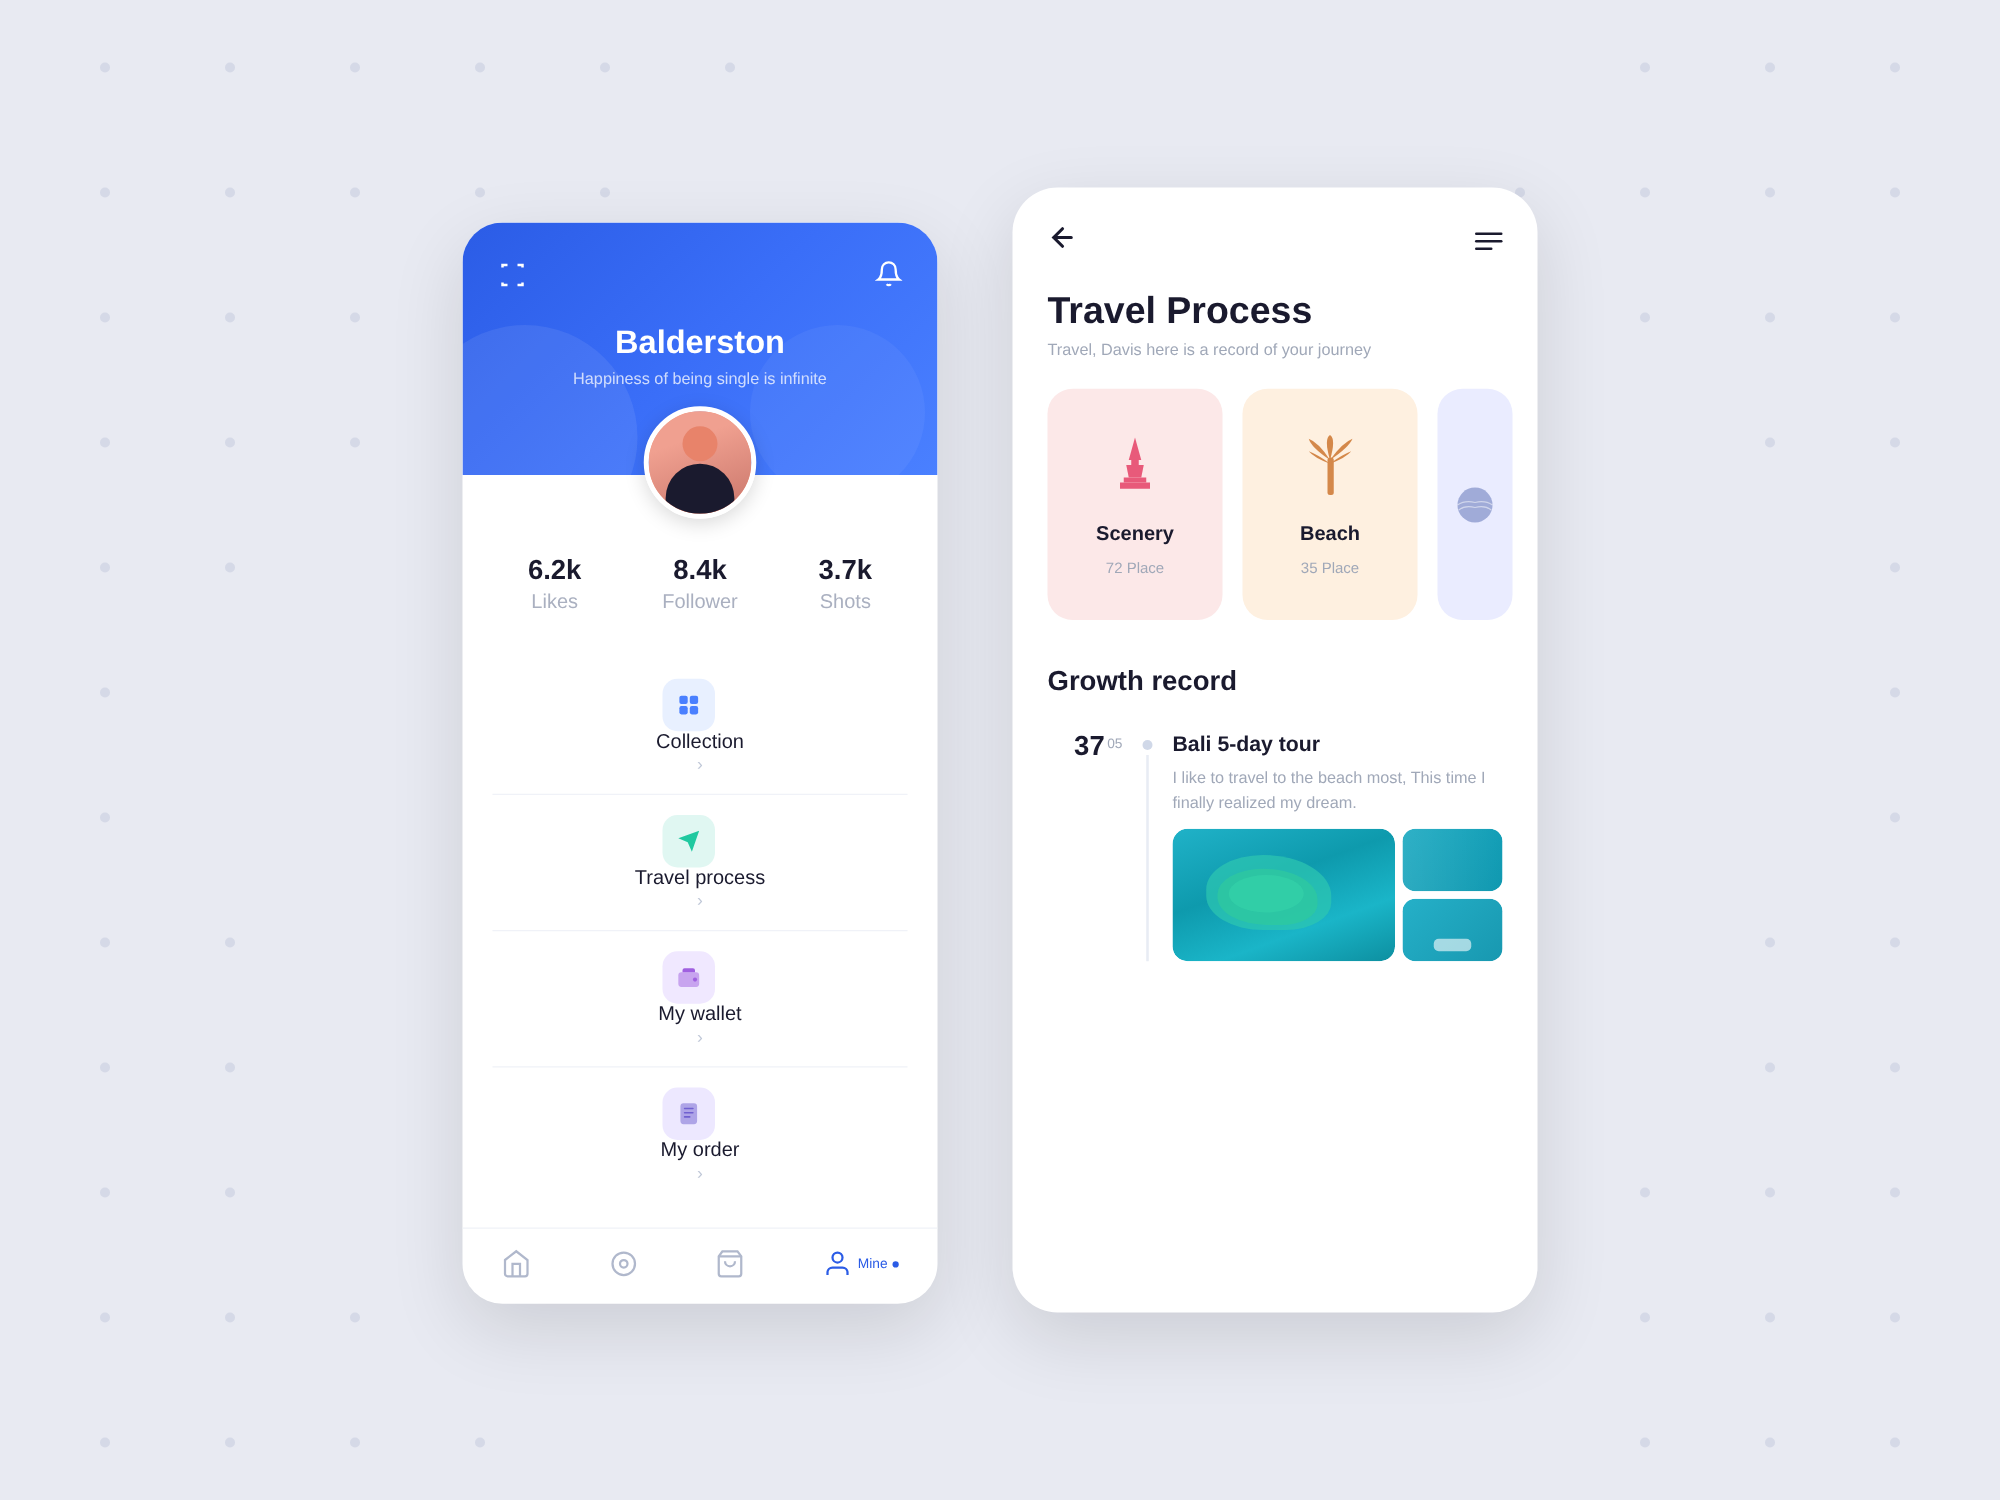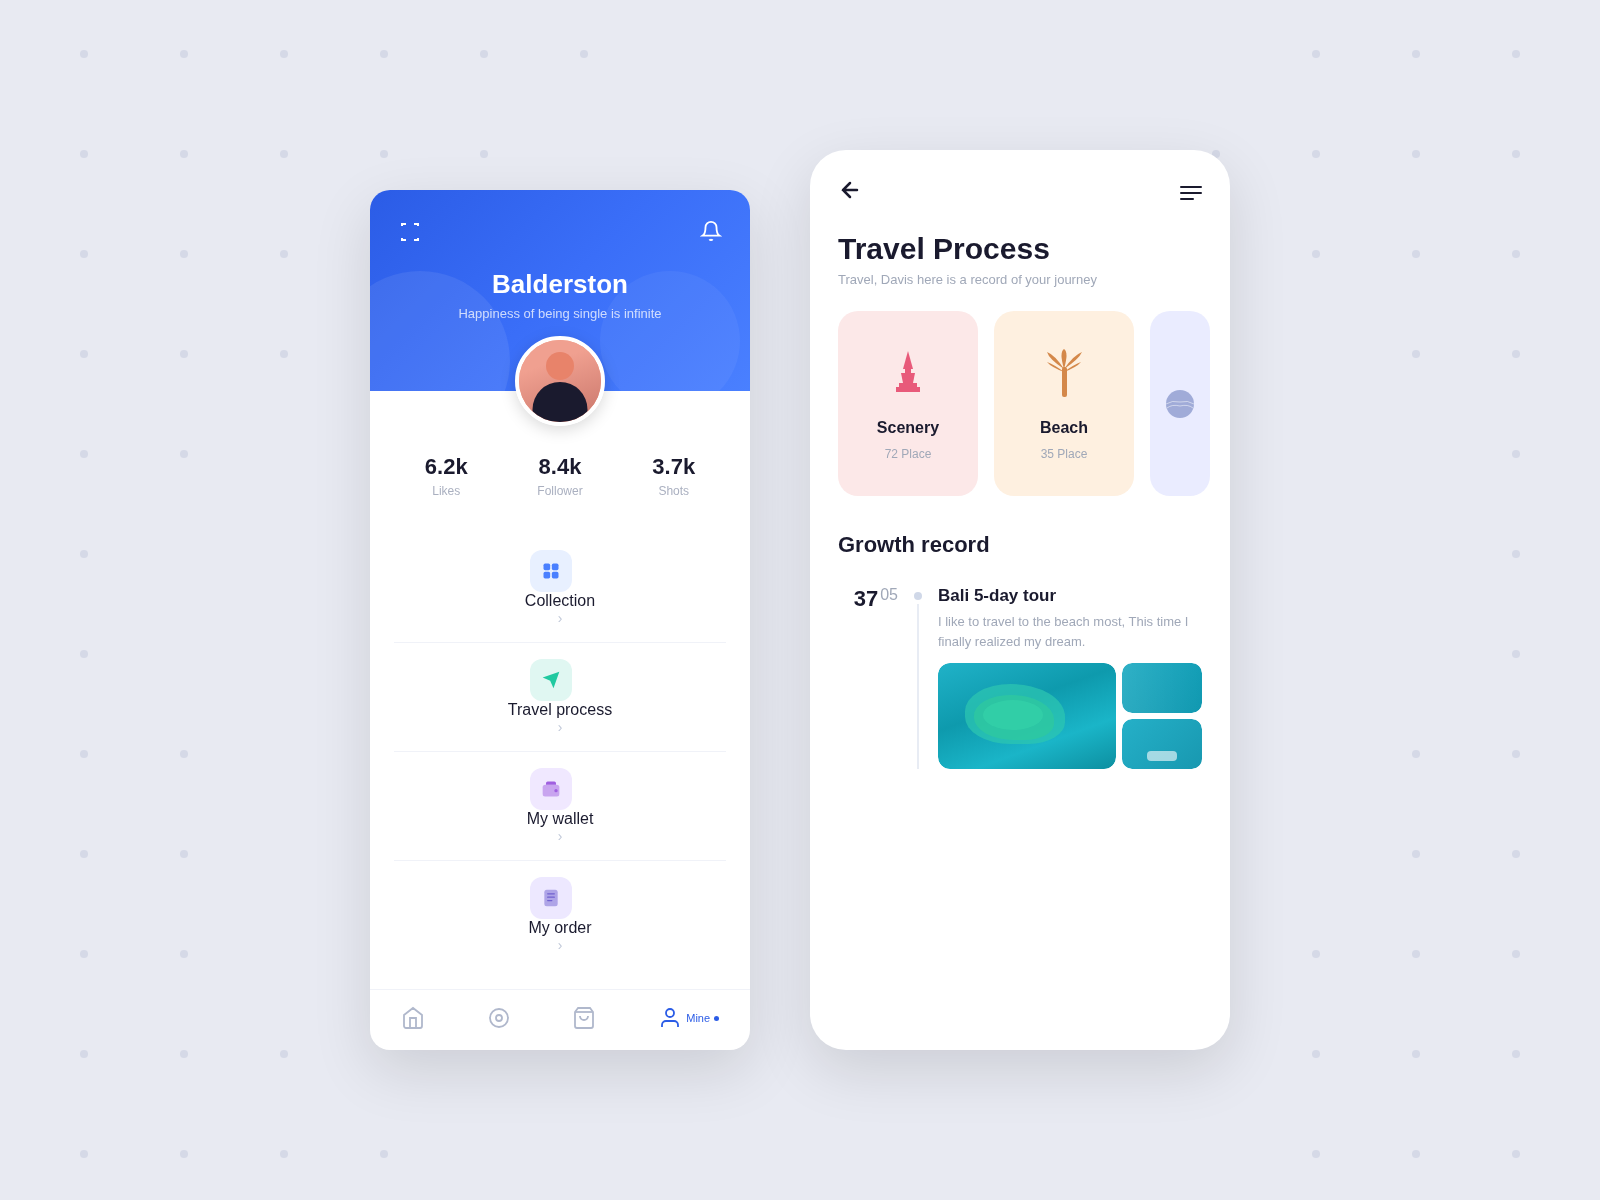--- a/index.html
+++ b/index.html
@@ -38,26 +38,26 @@
       align-items: flex-start;
       position: relative;
       z-index: 1;
     }
 
     
     .phone-profile {
       width: 380px;
       min-height: 860px;
       background: #ffffff;
-      border-radius: 20px;
+      border-radius: 32px;
       overflow: hidden;
       box-shadow: 0 20px 60px rgba(0,0,0,0.12);
       display: flex;
       flex-direction: column;
-      margin-top: 40px;
+      margin-top: 28px;
     }
 
     .profile-header {
       background: linear-gradient(135deg, #2b5ce6 0%, #3a6ef8 50%, #4a80ff 100%);
       padding: 30px 28px 70px;
       position: relative;
       text-align: center;
     }
 
     .profile-header-icons {
@@ -153,21 +153,21 @@
       text-align: center;
     }
 
     .stat-value {
       font-size: 22px;
       font-weight: 700;
       color: #1a1a2e;
     }
 
     .stat-label {
-      font-size: 12px;
+      font-size: 16px;
       color: #aab0c0;
       margin-top: 4px;
     }
 
     .profile-menu {
       padding: 16px 24px 20px;
       flex: 1;
     }
 
     .menu-item {
@@ -748,21 +748,21 @@
         </svg>
       </div>
 
     </div>
 
     <div class="growth-section">
       <div class="growth-title">Growth record</div>
 
       <div class="timeline-item">
         <div class="timeline-date">
-          <span class="date-day">37</span><sup class="date-month" style="font-size:16px;color:#a0a8b8;margin-left:2px;">05</sup>
+          <span class="date-day">37</span><sup class="date-month" style="font-size:11px;color:#a0a8b8;margin-left:2px;">05</sup>
         </div>
         <div class="timeline-line-wrap">
           <div class="timeline-dot"></div>
           <div class="timeline-line"></div>
         </div>
         <div class="timeline-content">
           <div class="timeline-title">Bali 5-day tour</div>
           <div class="timeline-desc">I like to travel to the beach most,  This time I finally realized my dream.</div>
           <div class="timeline-images">
             <div class="img-main" style="grid-row:1/3;height:106px;">

